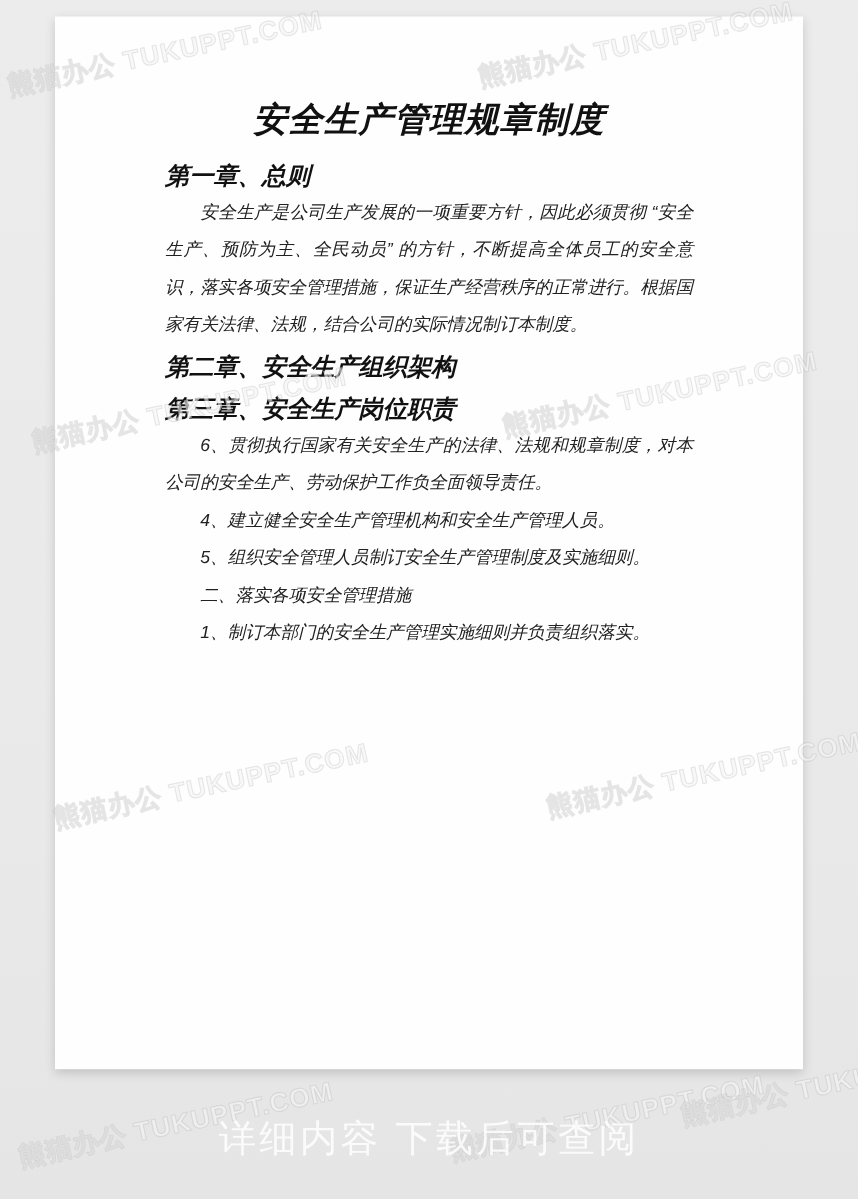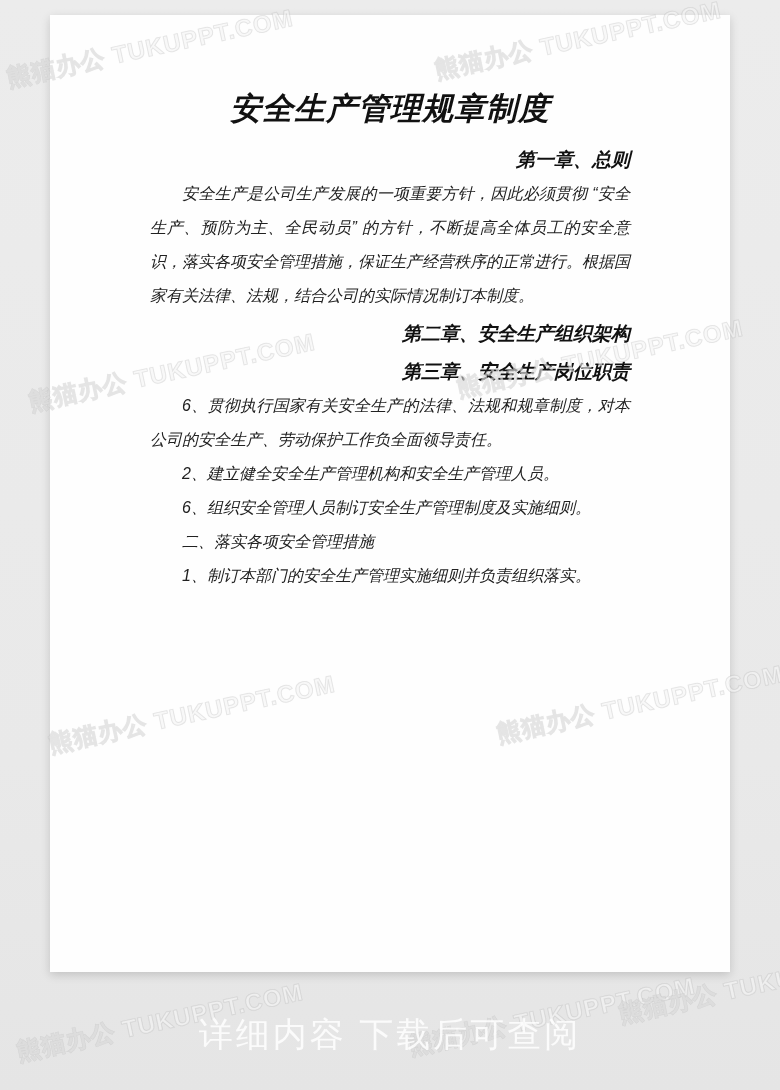--- a/index.html
+++ b/index.html
@@ -28,23 +28,23 @@
     margin: 0 0 14px 0;
     font-size: 31px;
     font-weight: bold;
     text-align: center;
     color: #111;
     letter-spacing: 1px;
     line-height: 1.25;
   }
   .sec-heading {
     margin: 4px 0 0 0;
-    font-size: 19px;
+    font-size: 22px;
     font-weight: bold;
-    text-align: right;
+    text-align: left;
     color: #111;
     line-height: 34px;
   }
   .para {
     margin: 0;
     font-size: 16px;
     line-height: 34px;
     color: #212121;
     text-indent: 2em;
     text-align: justify;
@@ -83,22 +83,22 @@
 <div class="canvas">
 
   <div class="page">
     <h1 class="doc-title">安全生产管理规章制度</h1>
     <div id="doc-sections">
         <h2 class="sec-heading">第一章、总则</h2>
         <p class="para">安全生产是公司生产发展的一项重要方针，因此必须贯彻 “安全生产、预防为主、全民动员” 的方针，不断提高全体员工的安全意识，落实各项安全管理措施，保证生产经营秩序的正常进行。根据国家有关法律、法规，结合公司的实际情况制订本制度。</p>
         <h2 class="sec-heading">第二章、安全生产组织架构</h2>
         <h2 class="sec-heading">第三章、安全生产岗位职责</h2>
         <p class="para">6、贯彻执行国家有关安全生产的法律、法规和规章制度，对本公司的安全生产、劳动保护工作负全面领导责任。</p>
-        <p class="para">2、建立健全安全生产管理机构和安全生产管理人员。</p>
-        <p class="para">6、组织安全管理人员制订安全生产管理制度及实施细则。</p>
+        <p class="para">4、建立健全安全生产管理机构和安全生产管理人员。</p>
+        <p class="para">5、组织安全管理人员制订安全生产管理制度及实施细则。</p>
         <p class="para">二、落实各项安全管理措施</p>
         <p class="para">1、制订本部门的安全生产管理实施细则并负责组织落实。</p>
       </div>
   </div>
 
   <div class="watermark-layer" id="wm-layer">
       <div class="wm" style="left: 150px; top: 48px;">熊猫办公 TUKUPPT.COM</div>
       <div class="wm" style="left: 578px; top: 40px;">熊猫办公 TUKUPPT.COM</div>
       <div class="wm" style="left: 172px; top: 372px;">熊猫办公 TUKUPPT.COM</div>
       <div class="wm" style="left: 600px; top: 358px;">熊猫办公 TUKUPPT.COM</div>

